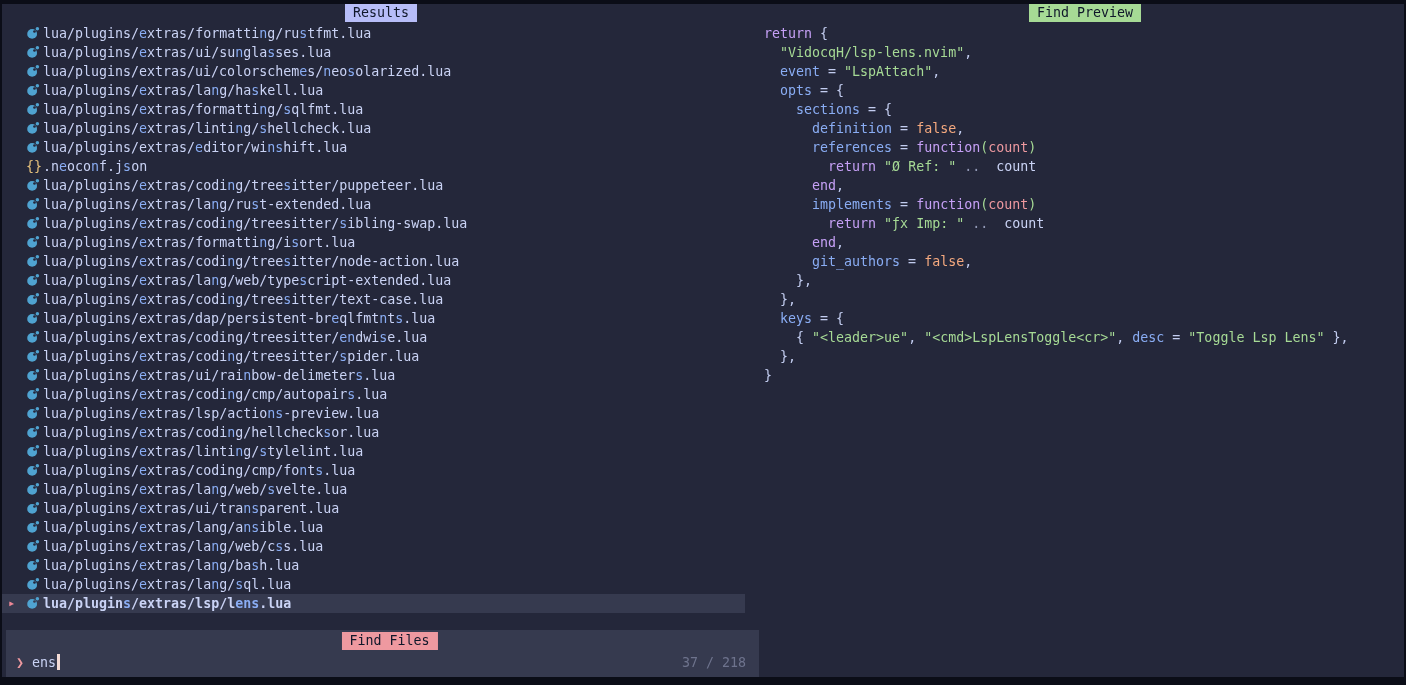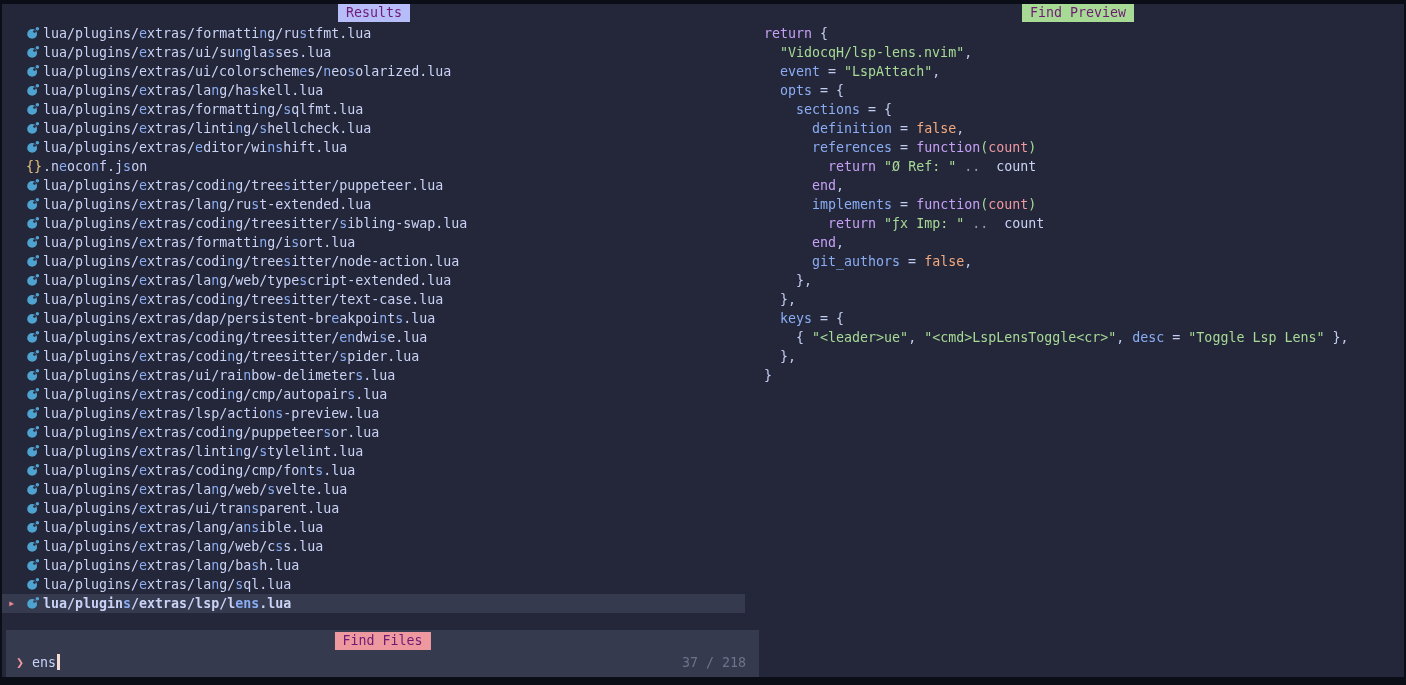--- a/index.html
+++ b/index.html
@@ -1,21 +1,21 @@
 <!DOCTYPE html>
 <html><head>
 <meta charset="utf-8">
 <style>
   html,body{margin:0;padding:0;width:1406px;height:685px;overflow:hidden;background:#0b0d17;}
   .window{position:absolute;inset:0;background:#24273a;border:2px solid #0b0d17;box-sizing:border-box;
           font-family:"DejaVu Sans Mono",monospace;font-size:13.3px;line-height:19px;color:#cad3f5;}
   .tstrip{position:absolute;left:0;top:0;right:0;height:2px;background:#0b0d17;}
   .bstrip{position:absolute;left:0;bottom:0;right:0;height:6px;background:#0b0d17;}
 
-  .badge{position:absolute;height:18px;line-height:18px;padding:0 8px;color:#701a75;z-index:5;white-space:pre;}
+  .badge{position:absolute;height:18px;line-height:18px;padding:0 8px;color:#0f172a;z-index:5;white-space:pre;margin-left:7px;}
   .results-badge{top:2px;left:336px;background:#b7bdf8;}
   .preview-badge{top:2px;left:1020px;background:#a6da95;}
   .prompt-badge{top:2px;left:50%;transform:translateX(-50%);background:#ee99a0;}
 
   .results-list{position:absolute;left:0;top:22px;width:753px;}
   .row{position:relative;height:19px;width:743px;white-space:pre;padding-left:24px;box-sizing:border-box;}
   .row.selected{background:#363a4f;font-weight:bold;}
   .sel-caret{position:absolute;left:6px;top:0;color:#ed8796;font-size:12px;}
   .fic{display:inline-block;width:17px;vertical-align:-2px;}
   .fic svg{display:inline-block;}
@@ -122,21 +122,21 @@
           </svg></span><span>lua/plugins/</span><span class="hl">e</span><span>xtras/la</span><span class="hl">n</span><span>g/web/type</span><span class="hl">s</span><span>cript-extended.lua</span></div>
       <div class="row"><span class="fic"><svg width="14" height="14" viewBox="0 0 16 16">
             <circle cx="7" cy="9" r="5.6" fill="#4fa3d1"></circle>
             <circle cx="13" cy="3.2" r="2" fill="#4fa3d1"></circle>
             <circle class="lua-hole" cx="9.7" cy="6.3" r="1.5"></circle>
           </svg></span><span>lua/plugins/</span><span class="hl">e</span><span>xtras/codi</span><span class="hl">n</span><span>g/tree</span><span class="hl">s</span><span>itter/text-case.lua</span></div>
       <div class="row"><span class="fic"><svg width="14" height="14" viewBox="0 0 16 16">
             <circle cx="7" cy="9" r="5.6" fill="#4fa3d1"></circle>
             <circle cx="13" cy="3.2" r="2" fill="#4fa3d1"></circle>
             <circle class="lua-hole" cx="9.7" cy="6.3" r="1.5"></circle>
-          </svg></span><span>lua/plugins/extras/dap/persistent-br</span><span class="hl">e</span><span>akpoi</span><span class="hl">n</span><span>t</span><span class="hl">s</span><span>.lua</span></div>
+          </svg></span><span>lua/plugins/extras/dap/persistent-br</span><span class="hl">e</span><span>qlfmt</span><span class="hl">n</span><span>t</span><span class="hl">s</span><span>.lua</span></div>
       <div class="row"><span class="fic"><svg width="14" height="14" viewBox="0 0 16 16">
             <circle cx="7" cy="9" r="5.6" fill="#4fa3d1"></circle>
             <circle cx="13" cy="3.2" r="2" fill="#4fa3d1"></circle>
             <circle class="lua-hole" cx="9.7" cy="6.3" r="1.5"></circle>
           </svg></span><span>lua/plugins/extras/coding/treesitter/</span><span class="hl">en</span><span>dwi</span><span class="hl">s</span><span>e.lua</span></div>
       <div class="row"><span class="fic"><svg width="14" height="14" viewBox="0 0 16 16">
             <circle cx="7" cy="9" r="5.6" fill="#4fa3d1"></circle>
             <circle cx="13" cy="3.2" r="2" fill="#4fa3d1"></circle>
             <circle class="lua-hole" cx="9.7" cy="6.3" r="1.5"></circle>
           </svg></span><span>lua/plugins/</span><span class="hl">e</span><span>xtras/codi</span><span class="hl">n</span><span>g/treesitter/</span><span class="hl">s</span><span>pider.lua</span></div>
@@ -152,21 +152,21 @@
           </svg></span><span>lua/plugins/</span><span class="hl">e</span><span>xtras/codi</span><span class="hl">n</span><span>g/cmp/autopair</span><span class="hl">s</span><span>.lua</span></div>
       <div class="row"><span class="fic"><svg width="14" height="14" viewBox="0 0 16 16">
             <circle cx="7" cy="9" r="5.6" fill="#4fa3d1"></circle>
             <circle cx="13" cy="3.2" r="2" fill="#4fa3d1"></circle>
             <circle class="lua-hole" cx="9.7" cy="6.3" r="1.5"></circle>
           </svg></span><span>lua/plugins/</span><span class="hl">e</span><span>xtras/lsp/actio</span><span class="hl">ns</span><span>-preview.lua</span></div>
       <div class="row"><span class="fic"><svg width="14" height="14" viewBox="0 0 16 16">
             <circle cx="7" cy="9" r="5.6" fill="#4fa3d1"></circle>
             <circle cx="13" cy="3.2" r="2" fill="#4fa3d1"></circle>
             <circle class="lua-hole" cx="9.7" cy="6.3" r="1.5"></circle>
-          </svg></span><span>lua/plugins/</span><span class="hl">e</span><span>xtras/codi</span><span class="hl">n</span><span>g/puppeteer</span><span class="hl">s</span><span>or.lua</span></div>
+          </svg></span><span>lua/plugins/</span><span class="hl">e</span><span>xtras/codi</span><span class="hl">n</span><span>g/hellcheck</span><span class="hl">s</span><span>or.lua</span></div>
       <div class="row"><span class="fic"><svg width="14" height="14" viewBox="0 0 16 16">
             <circle cx="7" cy="9" r="5.6" fill="#4fa3d1"></circle>
             <circle cx="13" cy="3.2" r="2" fill="#4fa3d1"></circle>
             <circle class="lua-hole" cx="9.7" cy="6.3" r="1.5"></circle>
           </svg></span><span>lua/plugins/</span><span class="hl">e</span><span>xtras/linti</span><span class="hl">n</span><span>g/</span><span class="hl">s</span><span>tylelint.lua</span></div>
       <div class="row"><span class="fic"><svg width="14" height="14" viewBox="0 0 16 16">
             <circle cx="7" cy="9" r="5.6" fill="#4fa3d1"></circle>
             <circle cx="13" cy="3.2" r="2" fill="#4fa3d1"></circle>
             <circle class="lua-hole" cx="9.7" cy="6.3" r="1.5"></circle>
           </svg></span><span>lua/plugins/</span><span class="hl">e</span><span>xtras/coding/cmp/fo</span><span class="hl">n</span><span>t</span><span class="hl">s</span><span>.lua</span></div>

